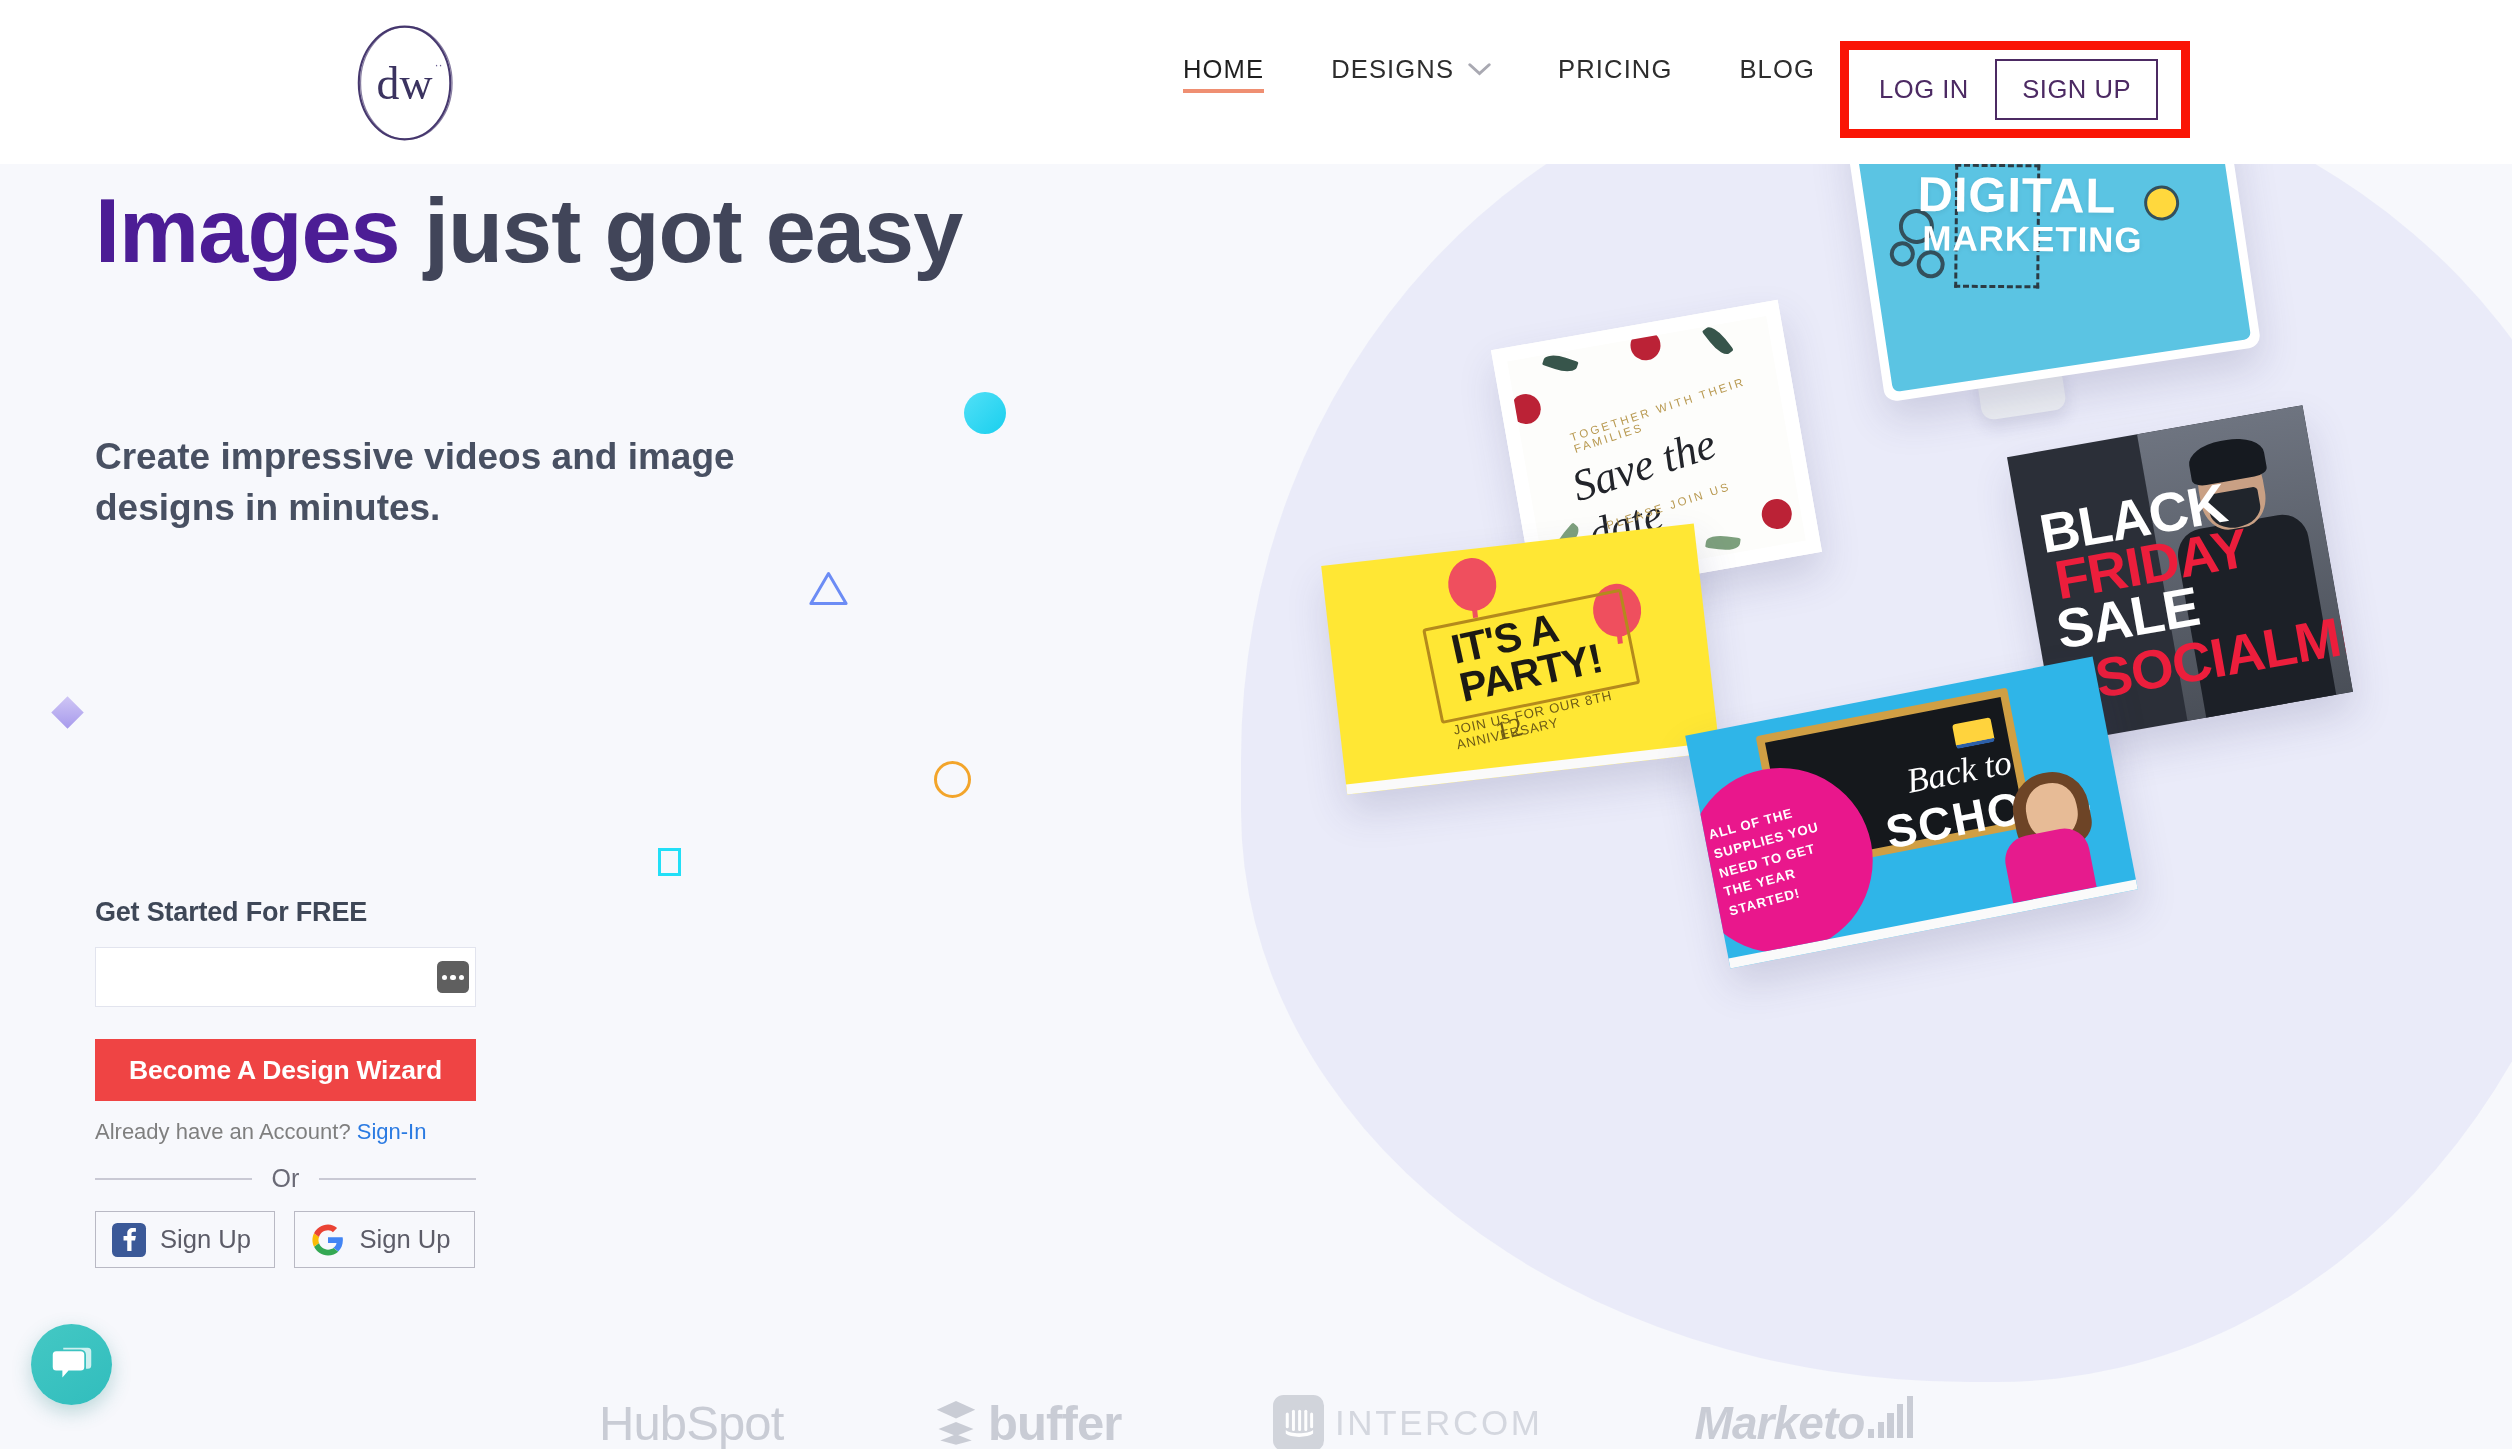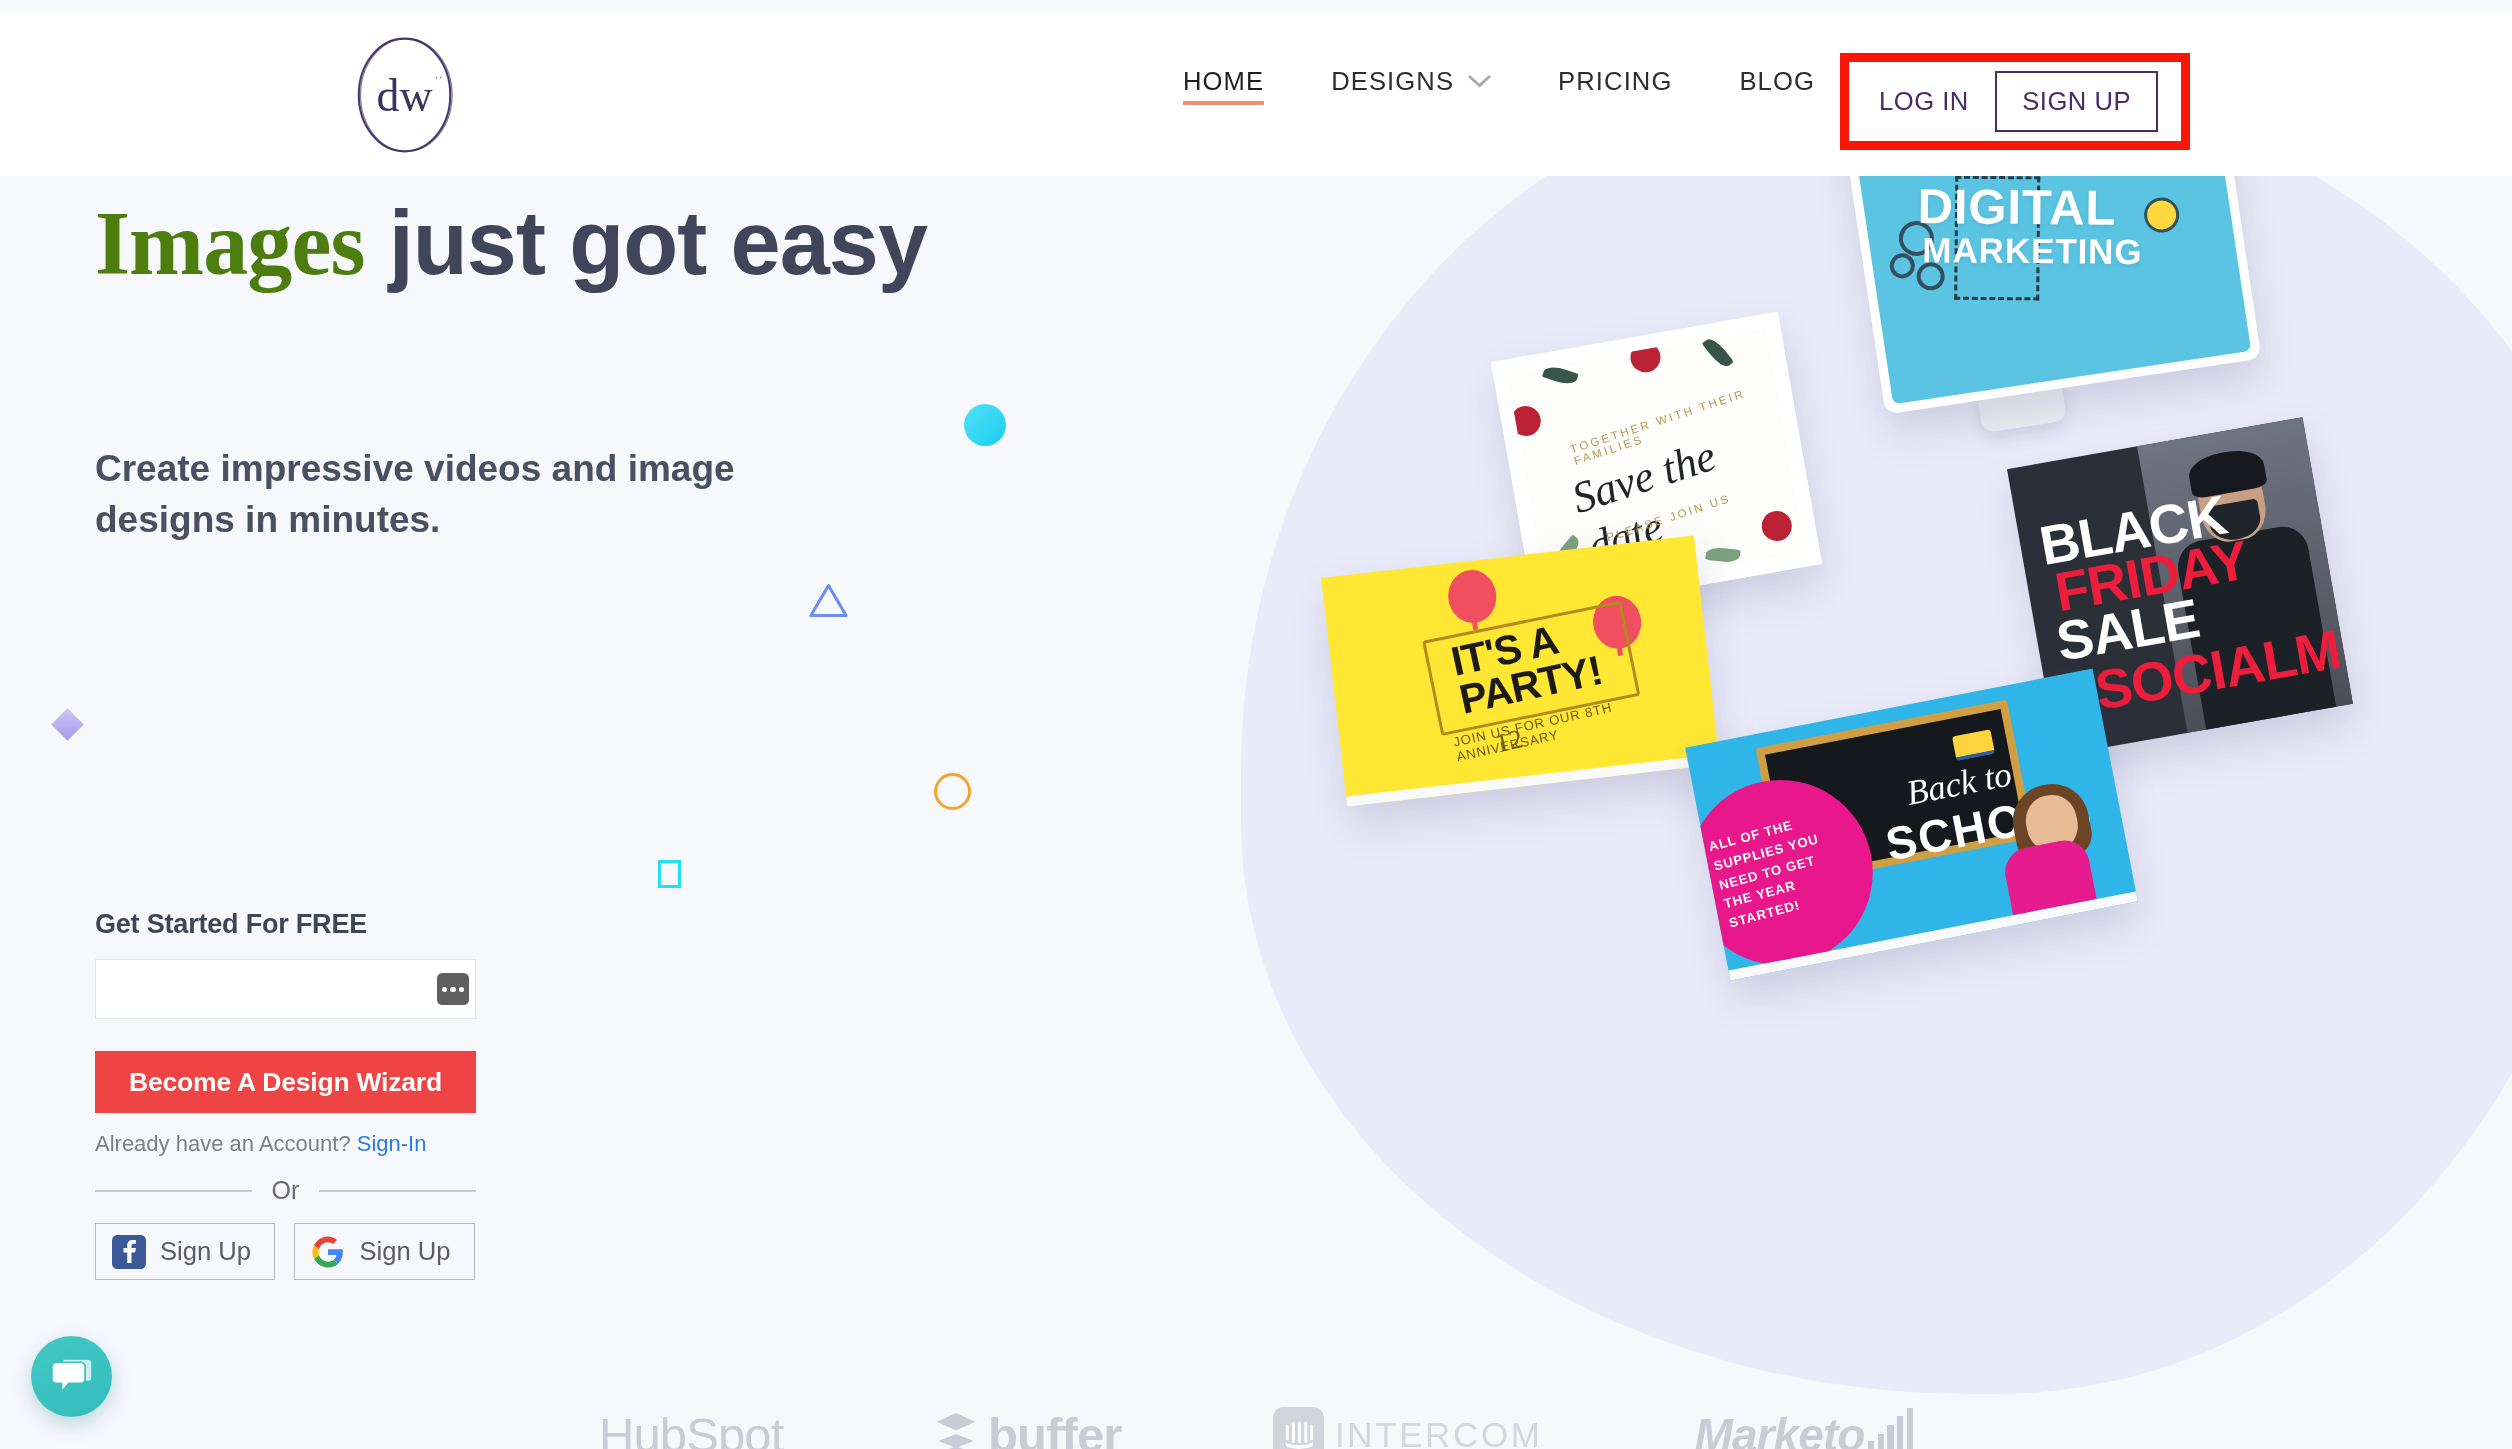--- a/index.html
+++ b/index.html
@@ -3,21 +3,21 @@
 <meta charset="utf-8">
 <title>Design Wizard</title>
 <style>
   * { box-sizing: border-box; margin: 0; padding: 0; }
   html, body {
     width: 2512px; height: 1449px;
     font-family: "Liberation Sans", sans-serif;
     background: #f7f8fc;
     overflow: hidden;
   }
-  .page { position: relative; width: 2512px; height: 1284px; background: #f7f8fc; margin-top: 12px; }
+  .page { position: relative; width: 2512px; height: 1284px; background: #f7f8fc; }
 
   
   .header {
     position: absolute; top: 0; left: 0;
     width: 2512px; height: 164px;
     background: #ffffff;
     z-index: 40;
   }
   .logo-wrap {
     position: absolute; left: 350px; top: 21px;
@@ -84,21 +84,21 @@
     background: #e7e9f8;
     border-radius: 48% 52% 46% 54% / 54% 46% 56% 44%;
     opacity: .85;
   }
 
   .headline {
     position: absolute; left: 95px; top: 12.4px;
     font-size: 90px; font-weight: bold; line-height: 1.24;
     color: #414559; letter-spacing: -0.9px; max-width: 883px;
   }
-  .headline .accent { color: #4d7c0f; font-family: Liberation Serif, serif; }
+  .headline .accent { color: #4c1d95; }
   .subhead {
     position: absolute; left: 95px; top: 267px;
     font-size: 37px; font-weight: bold; line-height: 1.38;
     color: #485062; max-width: 671px;
   }
 
   
   .shape { position: absolute; }
   .dot-teal {
     left: 964px; top: 228px; width: 42px; height: 42px;

